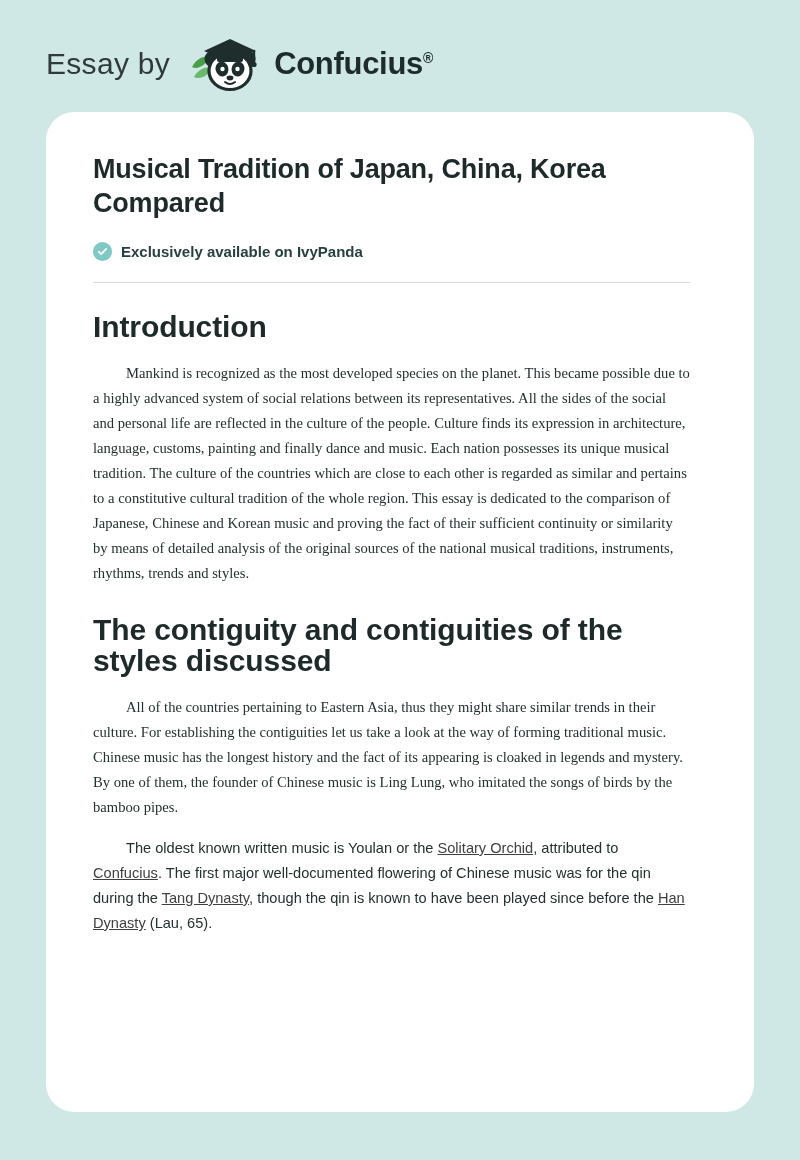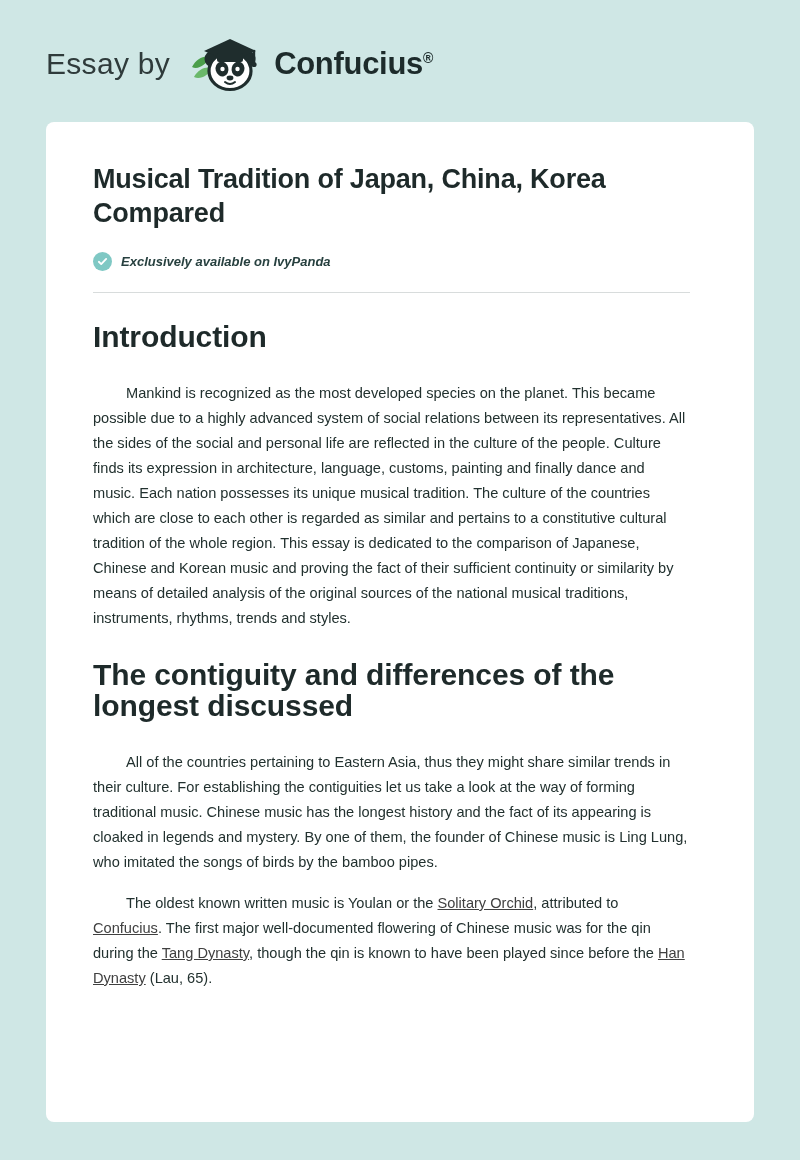--- a/index.html
+++ b/index.html
@@ -52,25 +52,25 @@
   }
   .brand-reg {
     font-size: 14px;
     vertical-align: super;
     font-weight: bold;
   }
   
   .card {
     position: absolute;
     left: 46px;
-    top: 122px;
+    top: 112px;
     width: 708px;
     min-height: 1000px;
     background: #ffffff;
-    border-radius: 8px;
+    border-radius: 28px;
     box-sizing: border-box;
     padding: 40px 64px 30px 47px;
     overflow: hidden;
   }
   h1.doc-title {
     font-size: 27px;
     line-height: 34px;
     color: #1e2a2a;
     margin: 0 0 0 0;
     font-weight: bold;
@@ -86,24 +86,23 @@
     height: 19px;
     border-radius: 50%;
     background: #7fc8c4;
     display: inline-flex;
     align-items: center;
     justify-content: center;
     margin-right: 9px;
   }
   .check-badge svg { display: block; }
   .exclusive-text {
-    font-size: 13px;
+    font-size: 15px;
     font-weight: bold;
     color: #27403f;
-    font-style: italic;
   }
   .divider {
     height: 1px;
     background: #d8dcdc;
     margin: 21px 0 0 0;
     border: none;
   }
   h2.section-heading {
     font-size: 30px;
     line-height: 31px;
@@ -114,21 +113,22 @@
   }
   p.para {
     font-size: 14.6px;
     line-height: 25px;
     color: #22312f;
     margin: 16px 0 0 0;
     text-indent: 33px;
     text-align: left;
   }
   p.para.first-after-heading {
-    margin-top: 29px;
+    margin-top: 19px;
+    font-family: Liberation Serif, serif;
   }
   a.inline-link {
     color: #404040;
     text-decoration: underline;
   }
 </style>
 </head>
 <body>
 
 <div class="page">
@@ -176,20 +176,20 @@
         </svg>
       </span>
       <span class="exclusive-text">Exclusively available on IvyPanda</span>
     </div>
 
     <hr class="divider">
 
     <h2 class="section-heading">Introduction</h2>
     <p class="para first-after-heading">Mankind is recognized as the most developed species on the planet. This became possible due to a highly advanced system of social relations between its representatives. All the sides of the social and personal life are reflected in the culture of the people. Culture finds its expression in architecture, language, customs, painting and finally dance and music. Each nation possesses its unique musical tradition. The culture of the countries which are close to each other is regarded as similar and pertains to a constitutive cultural tradition of the whole region. This essay is dedicated to the comparison of Japanese, Chinese and Korean music and proving the fact of their sufficient continuity or similarity by means of detailed analysis of the original sources of the national musical traditions, instruments, rhythms, trends and styles.</p>
 
-    <h2 class="section-heading">The contiguity and differences of the longest discussed</h2>
+    <h2 class="section-heading">The contiguity and contiguities of the styles discussed</h2>
     <p class="para first-after-heading">All of the countries pertaining to Eastern Asia, thus they might share similar trends in their culture. For establishing the contiguities let us take a look at the way of forming traditional music. Chinese music has the longest history and the fact of its appearing is cloaked in legends and mystery. By one of them, the founder of Chinese music is Ling Lung, who imitated the songs of birds by the bamboo pipes.</p>
 
     <p class="para">The oldest known written music is Youlan or the <a class="inline-link" href="#">Solitary Orchid</a>, attributed to <a class="inline-link" href="#">Confucius</a>. The first major well-documented flowering of Chinese music was for the qin during the <a class="inline-link" href="#">Tang Dynasty</a>, though the qin is known to have been played since before the <a class="inline-link" href="#">Han Dynasty</a> (Lau, 65).</p>
 
 
   </div>
 </div>
 
 </body></html>

